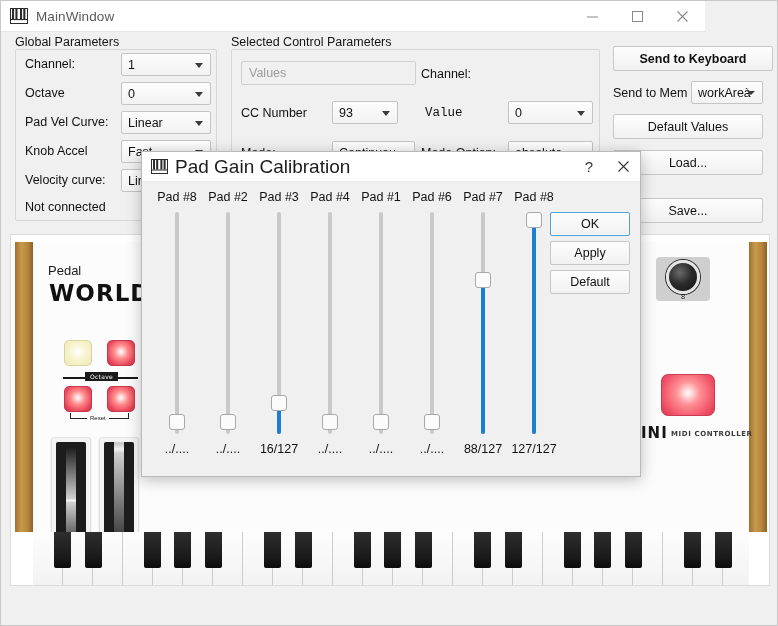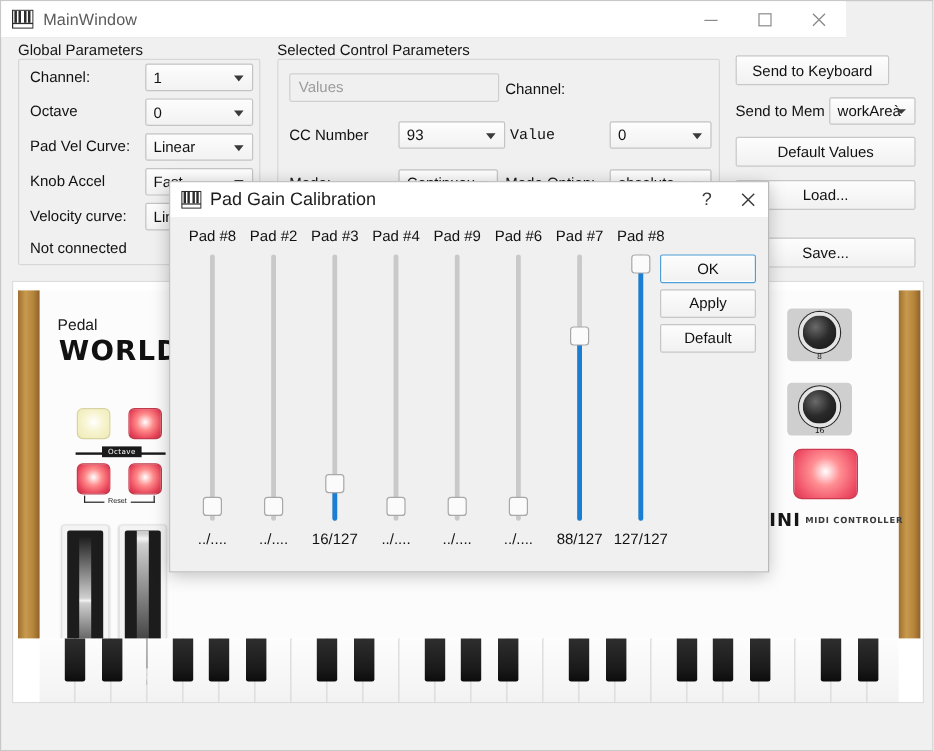--- a/index.html
+++ b/index.html
@@ -251,21 +251,21 @@
     box-shadow: 0 3px 14px rgba(0,0,0,.25);
     z-index: 50;
   }
   .dlg-title {
     position: absolute; left: 0; top: 0; right: 0; height: 30px;
     background: #ffffff;
     border-bottom: 1px solid #ededed;
     display: flex; align-items: center;
   }
   .dlg-title .ic { margin-left: 9px; margin-right: 7px; width: 17px; height: 15px; display:flex; align-items:flex-end;}
-  .dlg-title .tx { font-size: 15px; color: #1c1c1c; }
+  .dlg-title .tx { font-size: 19px; color: #1c1c1c; }
   .dlg-help, .dlg-close {
     width: 34px; height: 29px; display:flex; align-items:center; justify-content:center;
     color: #3a3a3a;
   }
   .dlg-help { font-size: 15px; }
 
   .dlg-body { position: absolute; left:0; top:30px; right:0; bottom:0; background:#f0f0f0; }
 
   .pad-col { position: absolute; top: 8px; width: 54px; }
   .pad-name {
@@ -373,42 +373,42 @@
 
   <div class="grp-label" style="left:230px; top:34px;">Selected Control Parameters</div>
   <div class="grp-box" style="left:230px; top:48px; width:369px; height:172px;"></div>
 
   <div class="field" style="left:240px; top:60px; width:175px;">
     <span>Values</span>
   </div>
   <div class="row-label" style="left:420px; top:66px;">Channel:</div>
 
   <div class="row-label" style="left:240px; top:105px;">CC Number</div>
-  <div class="combo" style="left:331px; top:100px; width:89px;">
+  <div class="combo" style="left:331px; top:100px; width:66px;">
     <span>93</span>
     <span class="arw"></span>
   </div>
   <div class="row-label" style="left:424px; top:105px;font-family:Liberation Mono, monospace;">Value</div>
   <div class="combo" style="left:507px; top:100px; width:85px;">
     <span>0</span>
     <span class="arw"></span>
   </div>
 
   <div class="row-label" style="left:240px; top:145px;">Mode:</div>
   <div class="combo" style="left:331px; top:140px; width:83px;">
     <span>Continuou</span>
     <span class="arw"></span>
   </div>
   <div class="row-label" style="left:420px; top:145px;">Mode Option:</div>
   <div class="combo" style="left:507px; top:140px; width:85px;">
     <span>absolute</span>
     <span class="arw"></span>
   </div>
 
-  <div class="pbtn" style="left:612px; top:45px; width:128px;">Send to Keyboard</div>
+  <div class="pbtn" style="left:612px; top:45px; width:160px;font-weight:bold;">Send to Keyboard</div>
   <div class="row-label" style="left:612px; top:85px;">Send to Mem</div>
   <div class="combo small" style="left:690px; top:80px; width:72px;">
     <span>workAreà</span>
     <span class="arw"></span>
   </div>
   <div class="pbtn" style="left:612px; top:149px; width:150px;">Load...</div>
   <div class="pbtn" style="left:612px; top:113px; width:150px;">Default Values</div>
   <div class="pbtn" style="left:612px; top:181px; width:150px;margin-top:16px;">Save...</div>
 
   <div class="kbd-wrap">
@@ -438,24 +438,20 @@
     <div class="wheelbox" style="left:88px; top:202px;">
       <div class="slot">
         <div class="blade" style="top:-100px; height:214px;"></div>
       </div>
     </div>
     <div class="wheel-cap" style="left:106px; top:330px;">Mod</div>
 
     <div class="knobbox" style="left:645px; top:22px;">
       <div class="knob"></div>
       <div class="knob-cap">8</div>
-    </div>
-    <div class="knobbox" style="left:645px; top:84px;">
-      <div class="knob"></div>
-      <div class="knob-cap">16</div>
     </div>
     <div class="bigpad" style="left:650px; top:139px;"></div>
     <div class="model-txt" style="left:630px; top:189px;">INI</div>
     <div class="model-sub" style="left:660px; top:195px;">MIDI CONTROLLER</div>
 
     <div class="keys">
       <div class="wkey" style="left:0px;   width:30px;"></div>
       <div class="wkey" style="left:30px;  width:30px;"></div>
       <div class="wkey" style="left:60px;  width:30px;"></div>
       <div class="wkey" style="left:90px;  width:30px;"></div>
@@ -569,21 +565,21 @@
         <div class="pad-name">Pad #4</div>
         <div class="slider">
           <div class="groove"></div>
           <div class="groove-fill" style="bottom:0; height:0px;"></div>
           <div class="handle" style="top:202px;"></div>
         </div>
         <div class="pad-val">../....</div>
       </div>
 
       <div class="pad-col" style="left:212px;">
-        <div class="pad-name">Pad #9</div>
+        <div class="pad-name">Pad #1</div>
         <div class="slider">
           <div class="groove"></div>
           <div class="groove-fill" style="bottom:0; height:0px;"></div>
           <div class="handle" style="top:202px;"></div>
         </div>
         <div class="pad-val">../....</div>
       </div>
 
       <div class="pad-col" style="left:263px;">
         <div class="pad-name">Pad #6</div>

